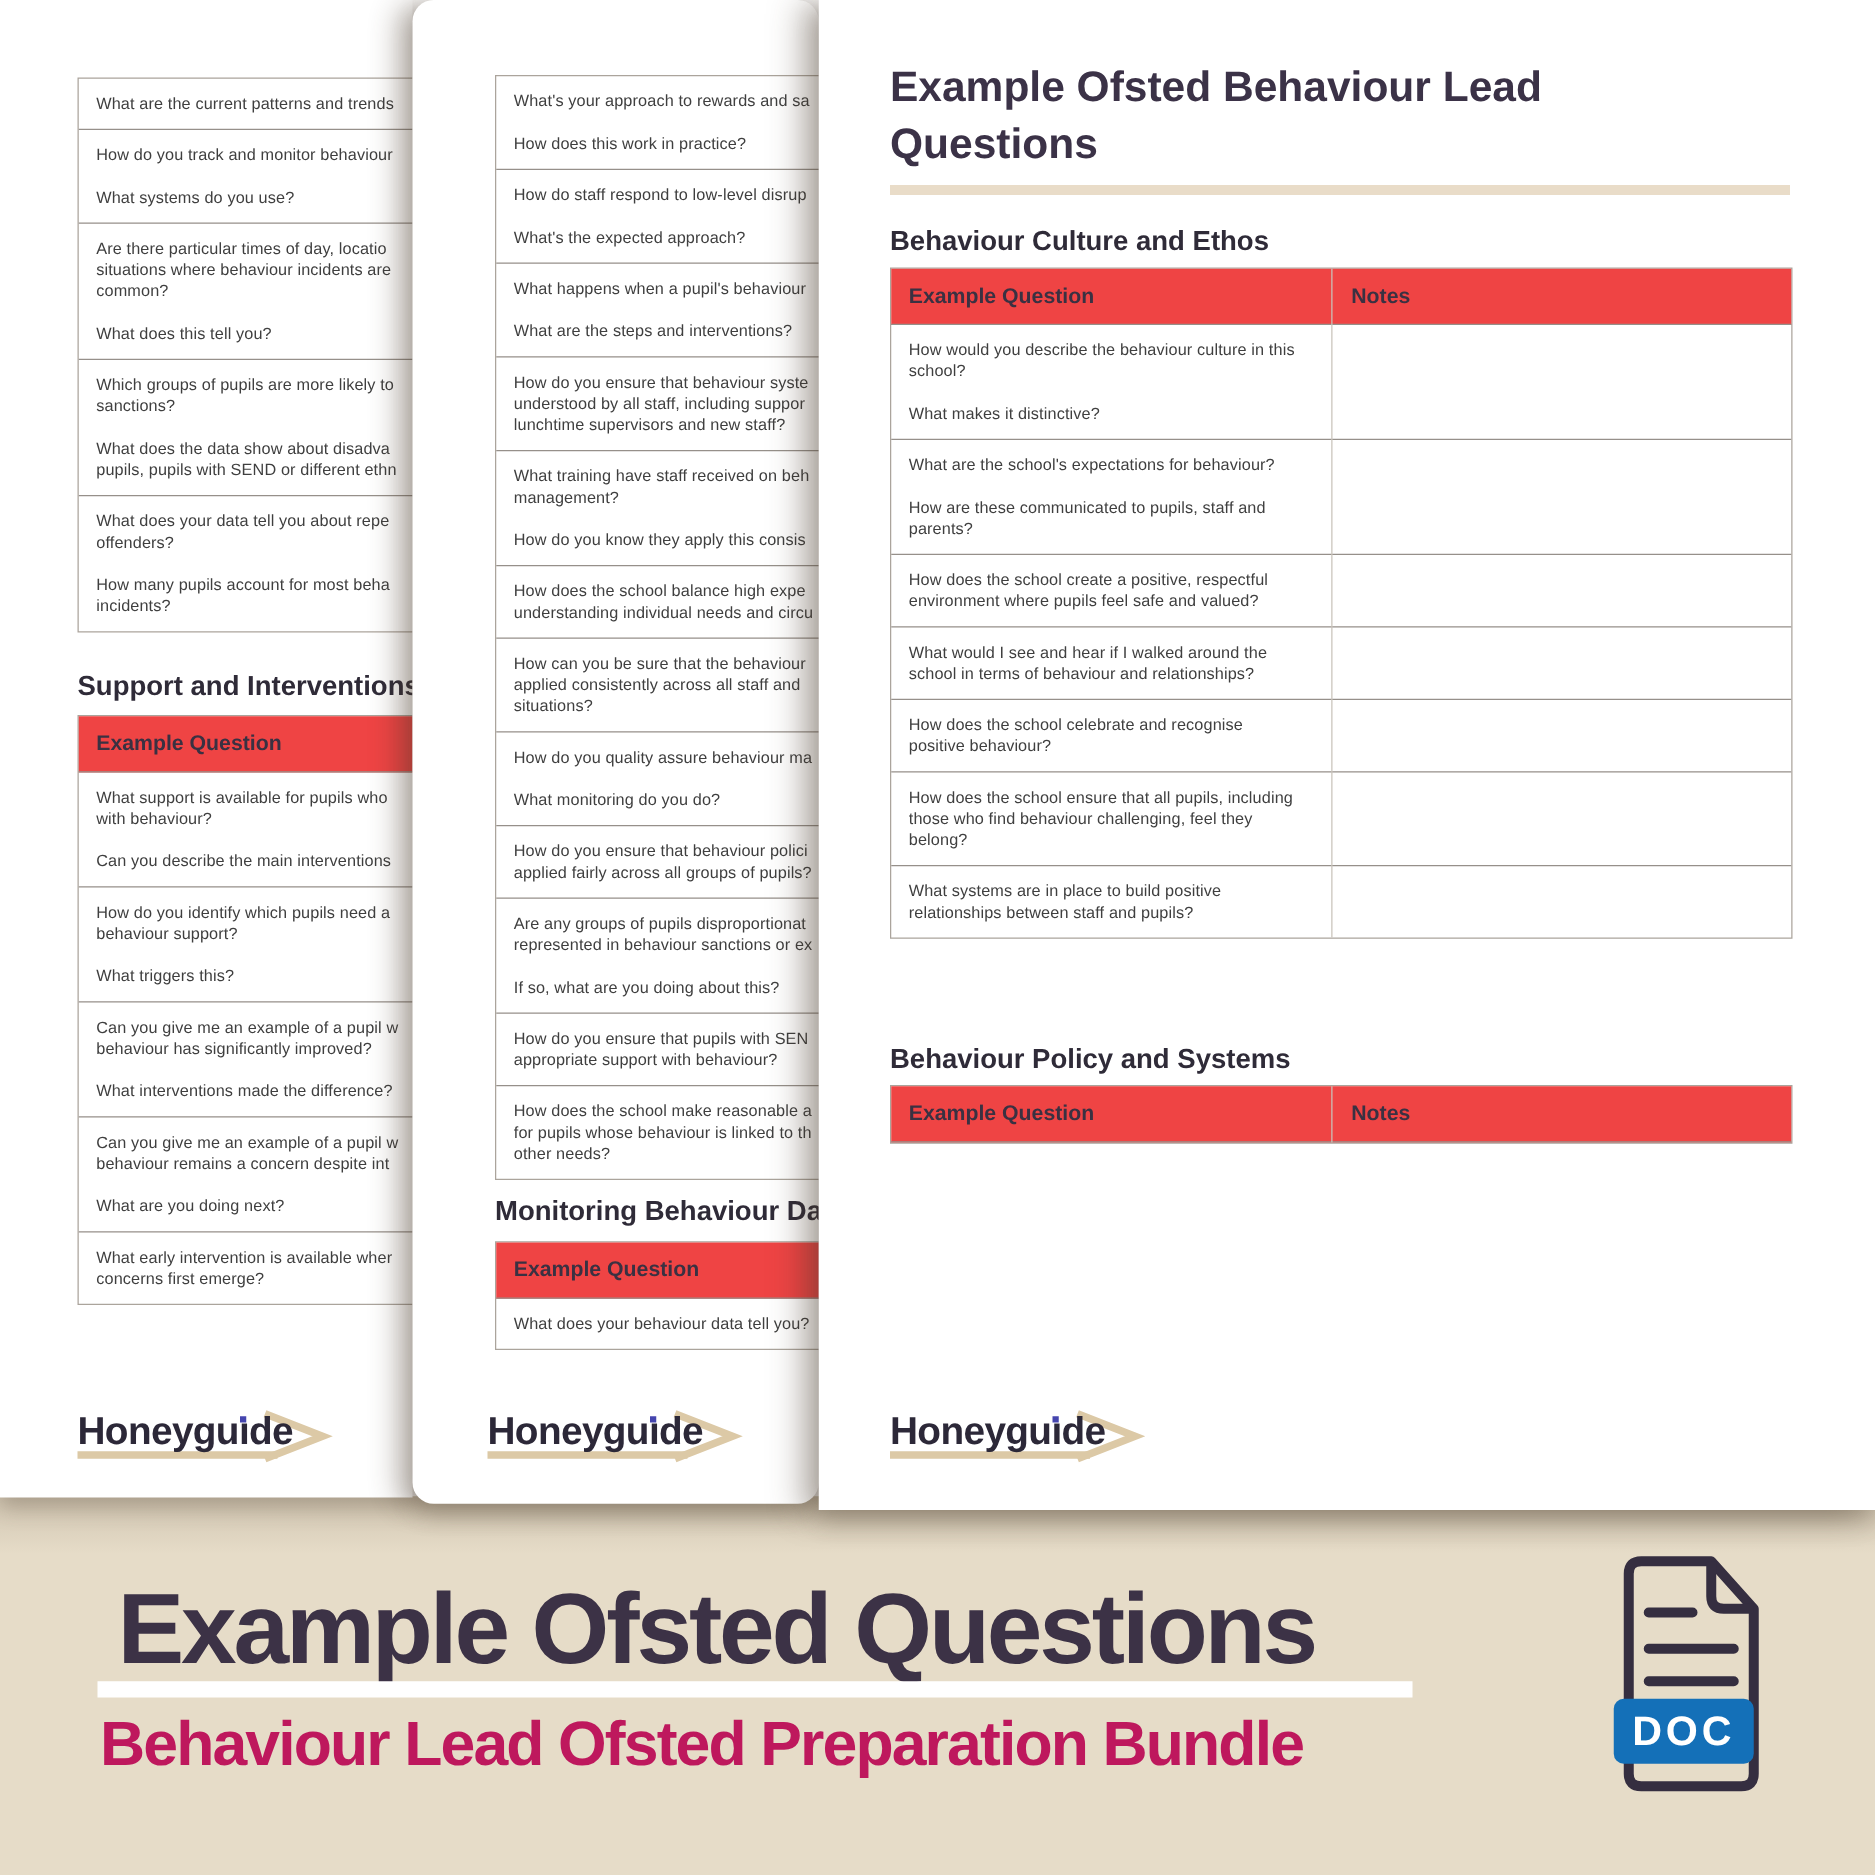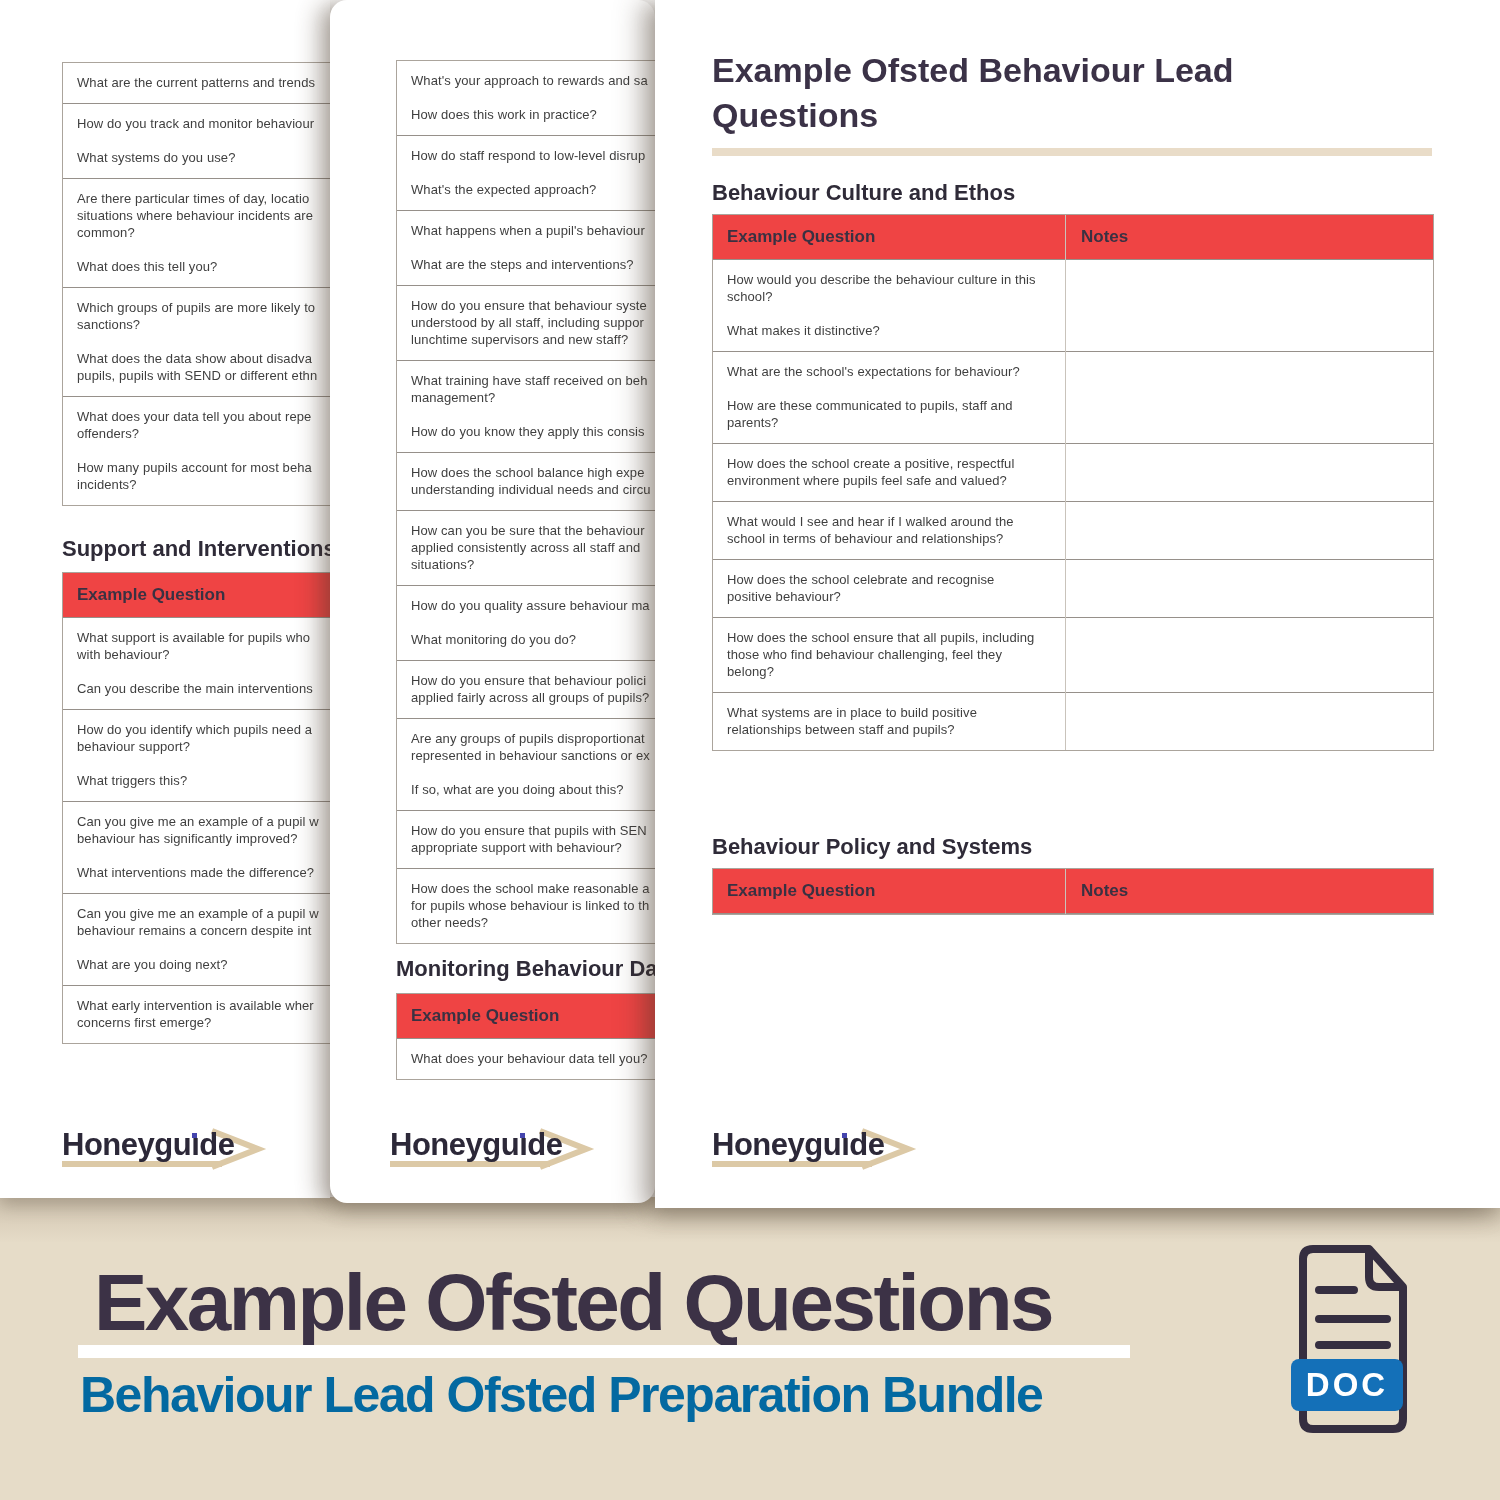--- a/index.html
+++ b/index.html
@@ -7,21 +7,21 @@
           font-family:"Liberation Sans",sans-serif;}
 
   
   .banner{position:absolute;left:0;top:1197px;width:1500px;height:303px;background:#e6dcc8;}
   .banner::before{content:"";position:absolute;left:0;top:0;width:100%;height:46px;
     background:linear-gradient(to bottom,rgba(95,75,55,.16),rgba(95,75,55,0));}
   .banner-title{position:absolute;left:78px;top:64px;font-size:80px;line-height:84px;
     font-weight:700;letter-spacing:-2.5px;color:#3c3246;white-space:nowrap;margin-left:16px;}
   .banner-divider{position:absolute;left:78px;top:148px;width:1052px;height:13px;background:#ffffff;}
   .banner-subtitle{position:absolute;left:80px;top:170px;font-size:50px;line-height:56px;
-    font-weight:700;letter-spacing:-1.5px;color:#0369a1;white-space:nowrap;}
+    font-weight:700;letter-spacing:-1.5px;color:#be185d;white-space:nowrap;}
   .doc-icon{position:absolute;left:1283px;top:46px;}
 
   
   .page{position:absolute;top:0;background:#ffffff;overflow:hidden;}
   .page-left{left:0;width:330px;height:1198px;z-index:1;box-shadow:0 8px 16px rgba(70,55,40,.28);}
   .page-mid{left:330px;width:325px;height:1203px;z-index:2;
     box-shadow:-13px 2px 22px rgba(70,55,40,.32),0 9px 18px rgba(70,55,40,.3);border-radius:17px;}
   .page-right{left:655px;width:845px;height:1208px;z-index:3;
     box-shadow:-15px 2px 24px rgba(70,55,40,.34),0 9px 18px rgba(70,55,40,.3);}
 

